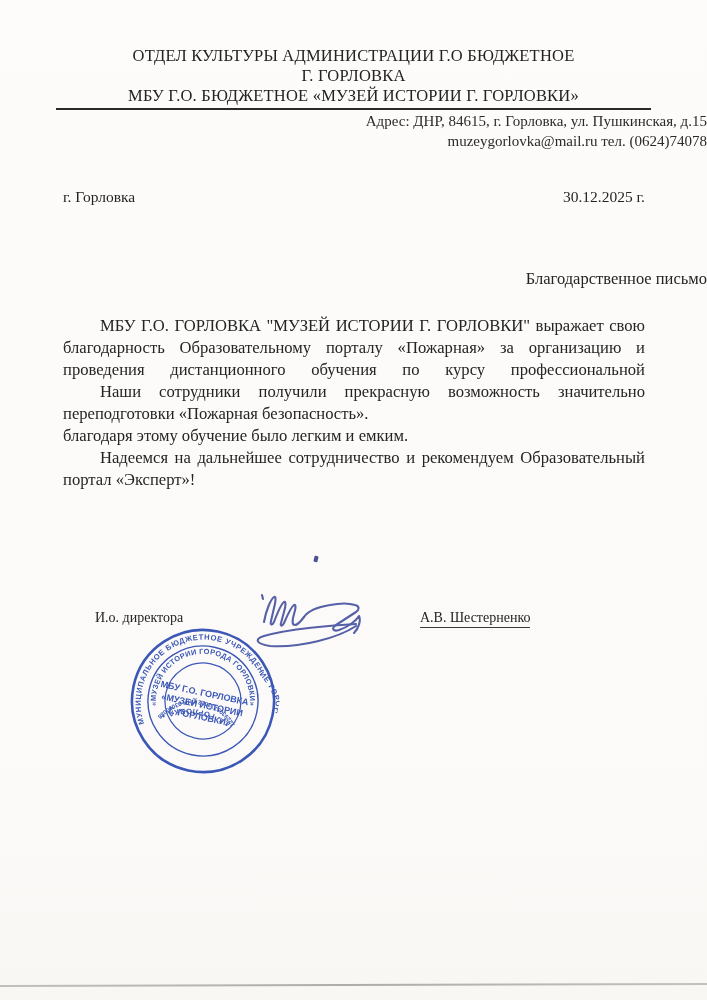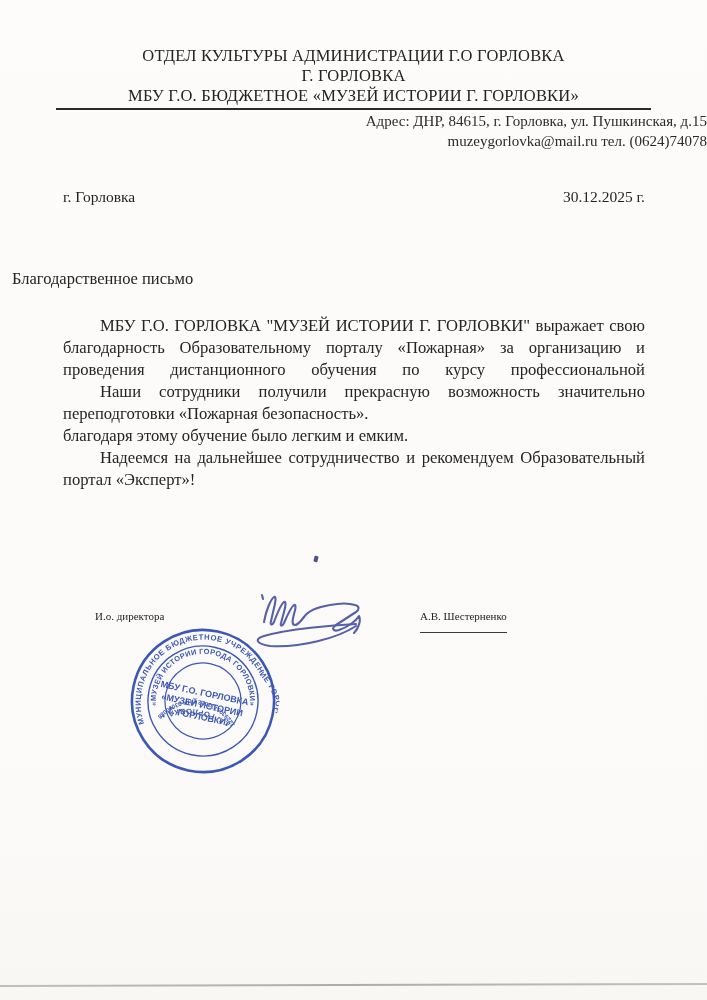--- a/index.html
+++ b/index.html
@@ -20,35 +20,35 @@
   .rule{height:2px;background:#2a2a2a;margin:2px 56px 1px 56px;}
   .addr{font-size:15px;line-height:20px;color:#2a2a2a;text-align:right;}
   
   .meta-row{
     position:absolute;top:188px;left:63px;right:62px;
     display:flex;justify-content:space-between;
     font-size:15.5px;color:#242424;
   }
   
   .doc-title{
-    position:absolute;top:269px;left:12px;right:0;
-    text-align:left;font-size:16.5px;color:#242424;
+    position:absolute;top:269px;left:0;right:0;
+    text-align:right;font-size:16.5px;color:#242424;
   }
   
   .body-text{
     position:absolute;top:315px;left:63px;width:582px;
     font-size:16.6px;line-height:22px;color:#242424;
   }
   .bline{white-space:normal;}
   .bline.just{text-align:justify;text-align-last:justify;}
   .bline.last{text-align:left;}
   .bline.indent{padding-left:37px;}
   
-  .sig-row{position:absolute;top:610px;left:95px;right:76px;font-size:11px;color:#242424;}
-  .sig-name{position:absolute;left:325px;top:0;border-bottom:1px solid #3a3a3a;padding-bottom:10px;}
+  .sig-row{position:absolute;top:610px;left:95px;right:76px;font-size:14px;color:#242424;}
+  .sig-name{position:absolute;left:325px;top:0;border-bottom:1px solid #3a3a3a;padding-bottom:1px;}
   
   .sign-svg{position:absolute;left:238px;top:580px;}
   
   .ink-mark{
     position:absolute;left:314px;top:556px;width:4px;height:6px;
     background:#2c3380;border-radius:1px;transform:rotate(14deg);opacity:.85;
   }
   
   .stamp{
     position:absolute;left:128px;top:626px;width:150px;height:150px;
@@ -61,21 +61,21 @@
     background:linear-gradient(90deg,#b5b1ac,#9d9995 50%,#b8b4af);
     transform:rotate(-.15deg);opacity:.8;
   }
 </style>
 </head>
 <body>
 
 <div class="page">
 
   <header class="letterhead">
-    <div class="h-line">ОТДЕЛ КУЛЬТУРЫ АДМИНИСТРАЦИИ Г.О ГОРЛОВКА</div>
+    <div class="h-line">ОТДЕЛ КУЛЬТУРЫ АДМИНИСТРАЦИИ Г.О БЮДЖЕТНОЕ</div>
     <div class="h-line">Г. ГОРЛОВКА</div>
     <div class="h-line">МБУ Г.О. БЮДЖЕТНОЕ «МУЗЕЙ ИСТОРИИ Г. ГОРЛОВКИ»</div>
     <div class="rule"></div>
     <div class="addr">Адрес: ДНР, 84615, г. Горловка, ул. Пушкинская, д.15</div>
     <div class="addr">muzeygorlovka@mail.ru тел. (0624)74078</div>
   </header>
 
   <div class="meta-row">
     <span>г. Горловка</span>
     <span>30.12.2025 г.</span>

